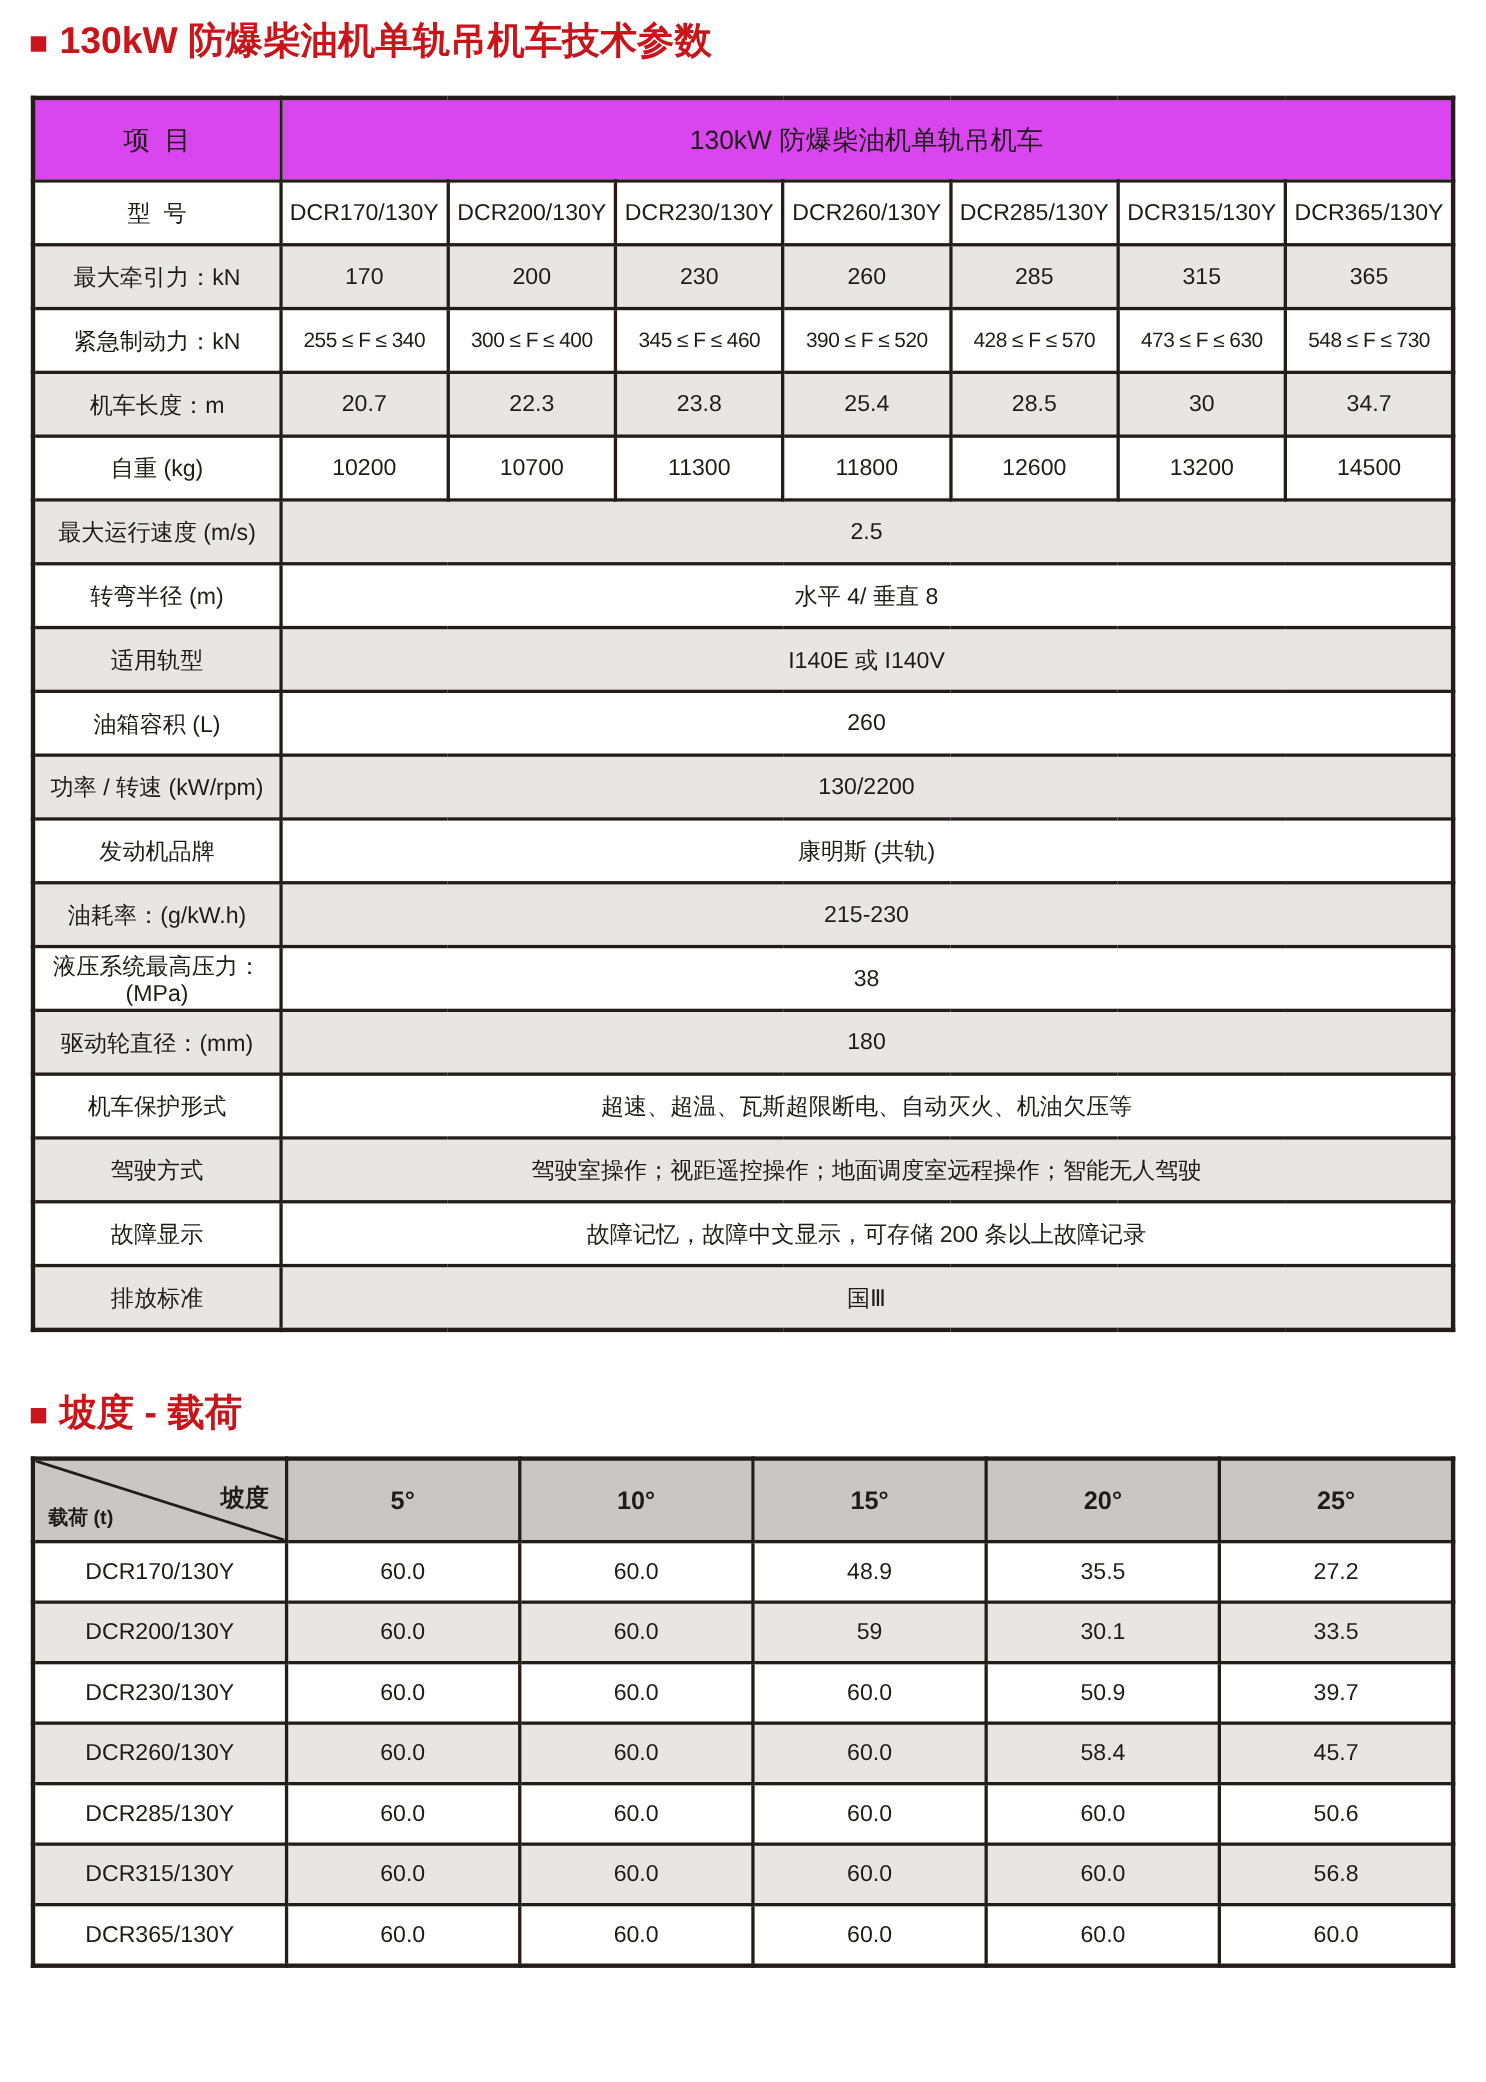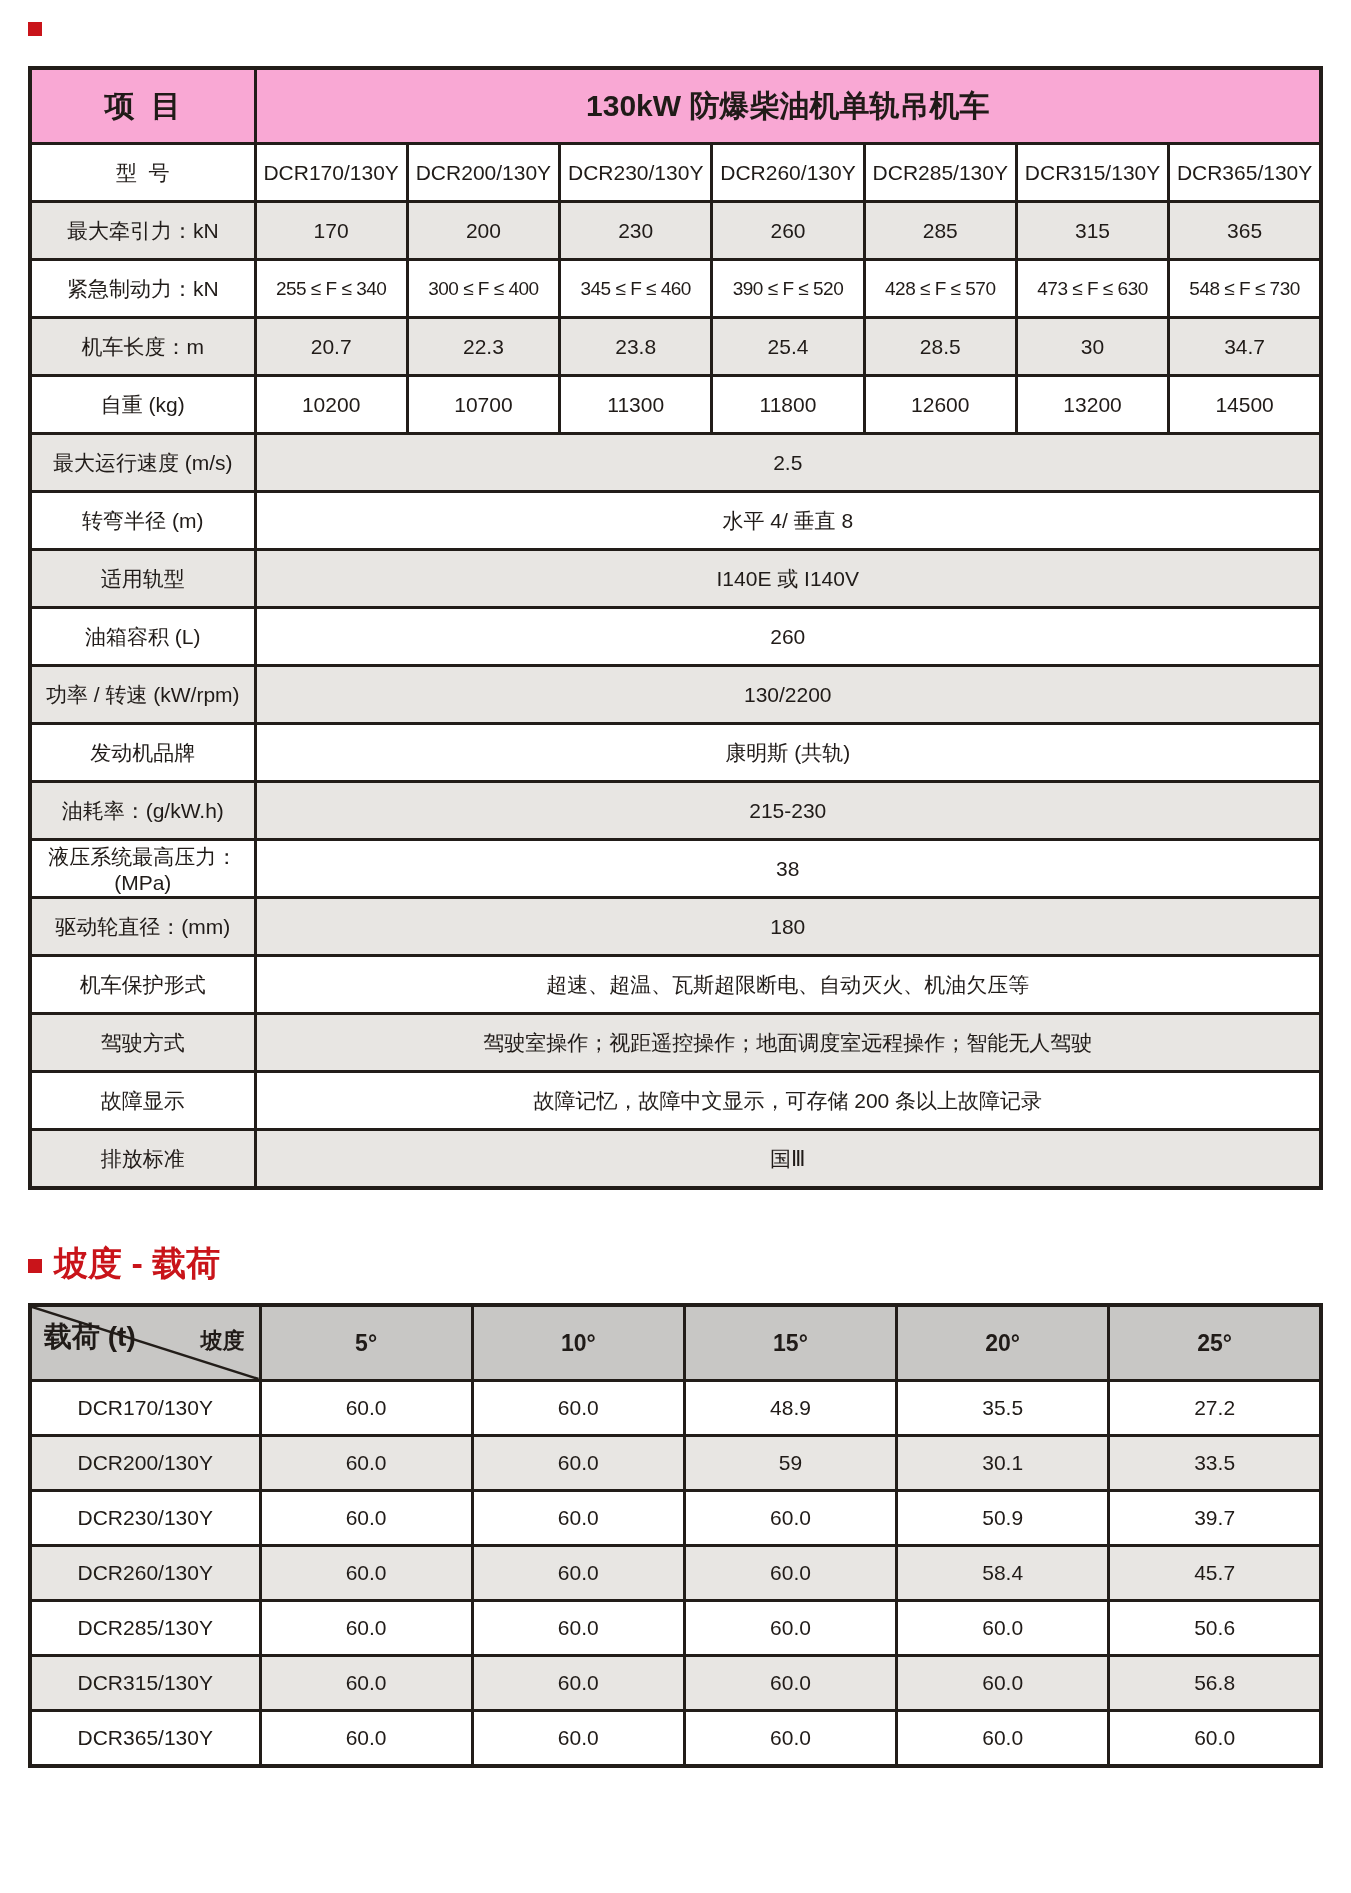--- a/index.html
+++ b/index.html
@@ -25,45 +25,46 @@
         border:4px solid #221d19;}
   td{border:3px solid #221d19;text-align:center;vertical-align:middle;
      font-size:21px;padding:0 6px;overflow:hidden;}
 
   
   .spec{margin-top:30px;}
   .spec td{height:55px;}
   .spec col.c0{width:225px;}
   .spec tr:nth-child(odd) td{background:#e8e6e3;}
   .spec tr:nth-child(even) td{background:#ffffff;}
-  .spec tr.hdr td{background:#f9a8d4;font-weight:bold;font-size:30px;height:72px;}
+  .spec tr.hdr td{background:#d946ef;font-weight:normal;font-size:24px;height:72px;}
   .spec td.sm{font-size:19px;letter-spacing:-0.5px;}
 
   
   .slope{margin-top:20px;}
   .slope td{height:52px;}
   .slope col.c0{width:230px;}
   .slope tr:nth-child(odd) td{background:#e8e6e3;}
   .slope tr:nth-child(even) td{background:#ffffff;}
   .slope tr.hdr td{background:#c8c7c5;height:72px;}
   .slope tr.hdr td.deg{font-weight:bold;font-size:23px;}
 
   .corner{position:relative;padding:0;}
   .corner svg{position:absolute;left:0;top:0;width:100%;height:100%;display:block;}
   .corner .ctop{position:absolute;top:19px;right:14px;font-weight:bold;font-size:22px;}
-  .corner .cbot{position:absolute;left:12px;bottom:23px;font-weight:bold;font-size:28px;}
+  .corner .cbot{position:absolute;left:12px;bottom:9px;font-weight:bold;font-size:18px;}
   .pre{white-space:pre;}
 </style>
 </head>
 <body>
 
 <div class="page">
 
   <h1 class="sec-title t1">
     <span class="bullet"></span>
+    <span>130kW 防爆柴油机单轨吊机车技术参数</span>
   </h1>
 
   <table class="spec">
     <colgroup>
         <col class="c0">
         <col>
         <col>
         <col>
         <col>
         <col>

